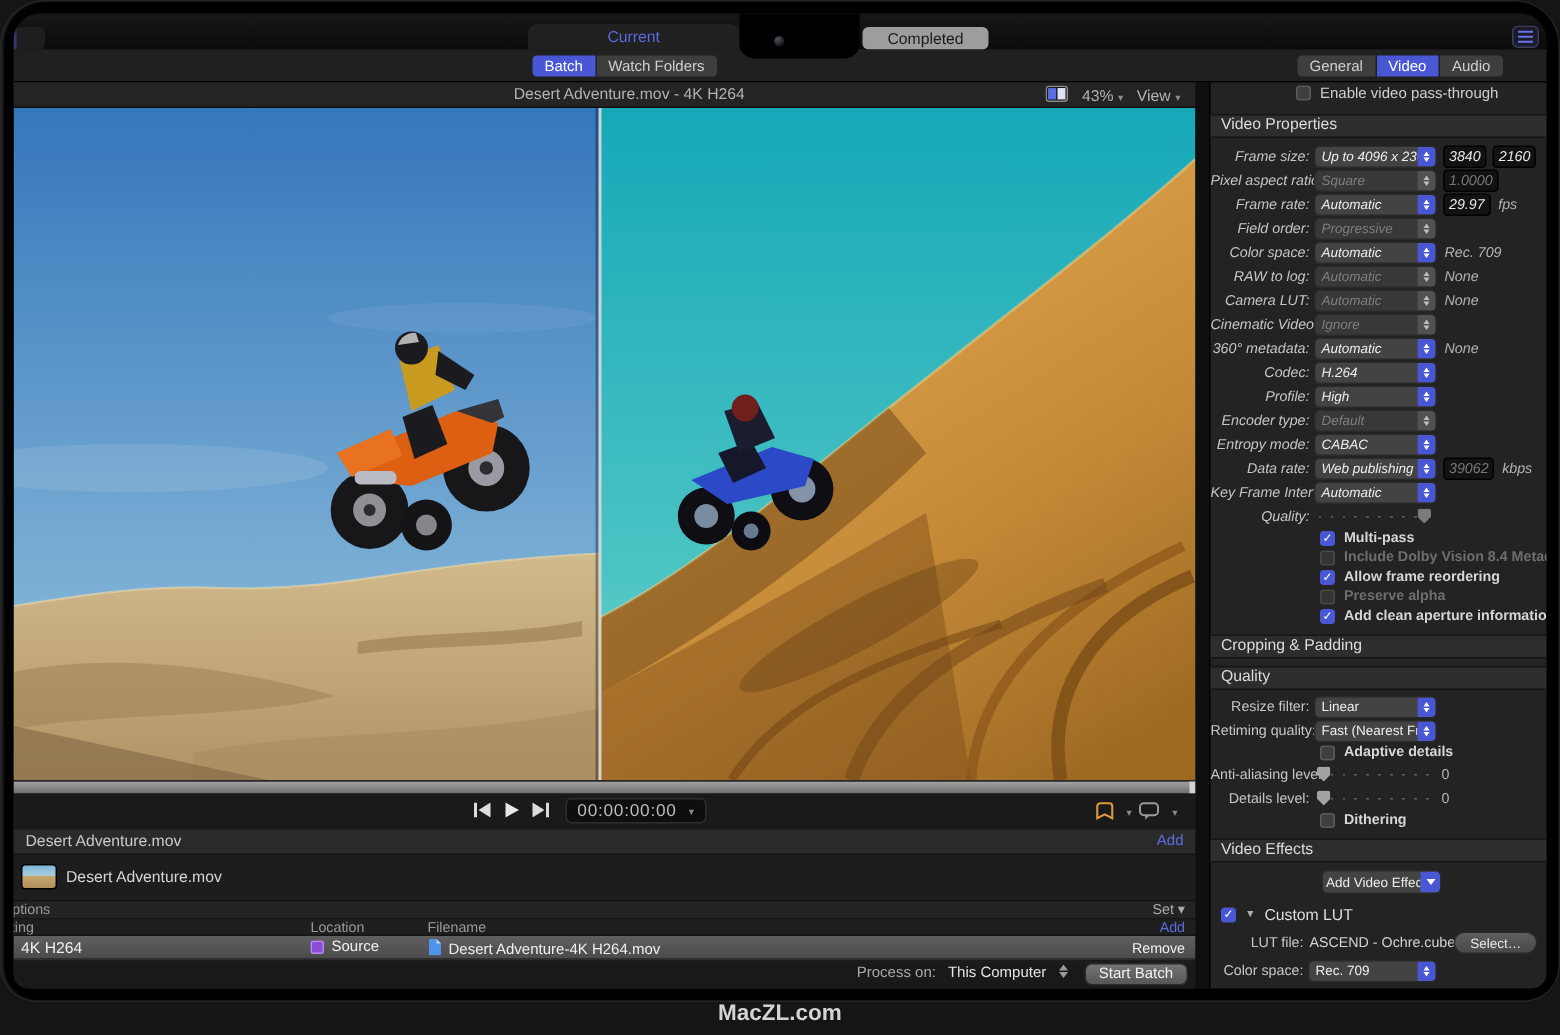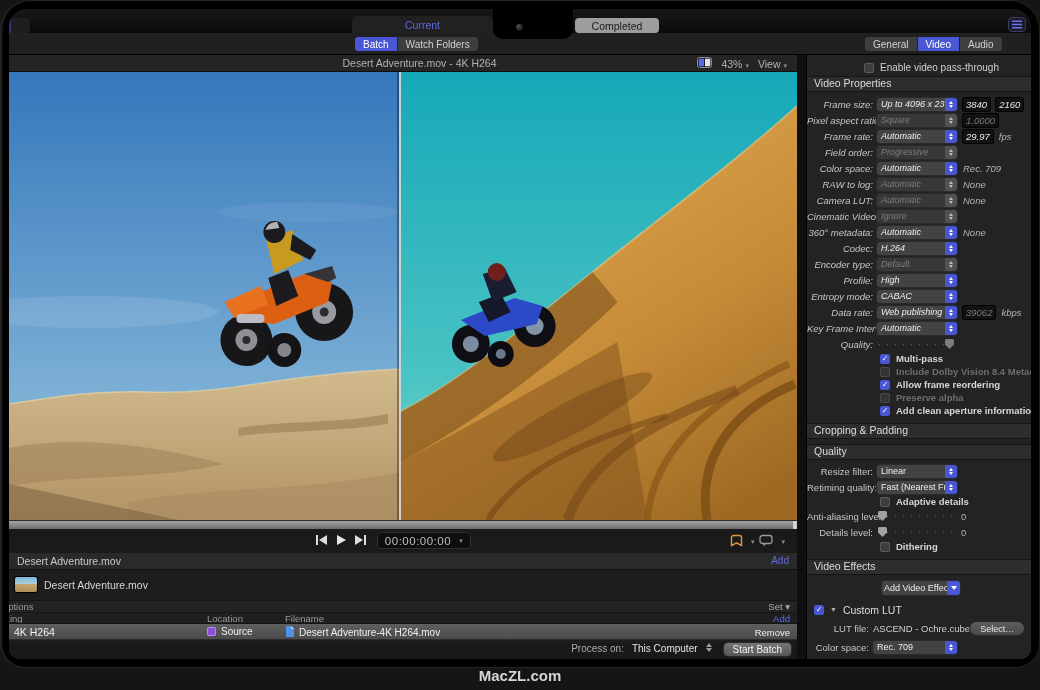--- a/index.html
+++ b/index.html
@@ -71,21 +71,21 @@
   .process-row{position:absolute;bottom:0;left:0;right:0;height:16px;background:#191919;display:flex;align-items:flex-start;justify-content:flex-end;gap:8px;padding-right:6px;}
   .proc-label{font-size:10px;color:#ababab;}
   .proc-value{font-size:10px;color:#e2e2e2;}
   .stepper{display:flex;flex-direction:column;align-items:center;gap:1px;margin-right:4px;}
   .tri-u{width:0;height:0;border-left:3px solid transparent;border-right:3px solid transparent;border-bottom:4px solid #9a9a9a;}
   .tri-d{width:0;height:0;border-left:3px solid transparent;border-right:3px solid transparent;border-top:4px solid #9a9a9a;}
   .start-btn{height:13px;padding:0 9px;background:linear-gradient(#747474,#565656);border-radius:4px;color:#f2f2f2;font-size:10px;display:flex;align-items:center;box-shadow:0 0 0 1px #2a2a2a;}
 
   
   .inspector{position:absolute;left:797px;top:46px;width:225px;height:604px;background:#232323;border-left:1px solid #000;color:#c8c8c8;}
-  .pass-row{height:16px;margin-top:2px;display:flex;align-items:flex-end;gap:6px;padding-left:57px;font-size:10px;color:#cfcfcf;}
+  .pass-row{height:16px;margin-top:2px;display:flex;align-items:flex-start;gap:6px;padding-left:57px;font-size:10px;color:#cfcfcf;}
   .sec-bar{height:16px;background:#2d2d2d;border-top:1px solid #151515;border-bottom:1px solid #151515;display:flex;padding-left:7px;color:#dcdcdc;font-size:10.5px;}
   .mt3{margin-top:3px;} .mt5{margin-top:5px;} .mt6{margin-top:6px;}
   .rows{padding-top:4px;display:flex;flex-direction:column;font-style:italic;}
   .qrows{padding-top:3px;display:flex;flex-direction:column;}
   .prow{height:16px;display:flex;align-items:center;}
   .plabel{width:70px;text-align:right;padding-right:4px;color:#c6c6c6;font-size:9.5px;white-space:nowrap;flex:none;}
   .popup{width:80px;height:13px;background:#434343;border-radius:3px;display:flex;overflow:hidden;box-shadow:0 0 0 1px #2a2a2a;flex:none;}
   .ptxt{flex:1;font-size:9px;color:#ededed;line-height:13px;padding-left:4px;white-space:nowrap;overflow:hidden;}
   .pcap{width:12px;background:#4a57d4;display:flex;flex-direction:column;align-items:center;justify-content:center;gap:1px;flex:none;}
   .pcap .cu{width:0;height:0;border-left:2.5px solid transparent;border-right:2.5px solid transparent;border-bottom:3px solid #fff;}
@@ -478,33 +478,33 @@
             <span class="plabel">Codec:</span>
             <span class="popup">
               <span class="ptxt">H.264</span>
               <span class="pcap">
                 <span class="cu"></span>
                 <span class="cd"></span>
               </span>
             </span>
           </div>
           <div class="prow">
+            <span class="plabel">Profile:</span>
+            <span class="popup">
+              <span class="ptxt">High</span>
+              <span class="pcap">
+                <span class="cu"></span>
+                <span class="cd"></span>
+              </span>
+            </span>
+          </div>
+          <div class="prow">
             <span class="plabel">Encoder type:</span>
             <span class="popup dis">
               <span class="ptxt">Default</span>
-              <span class="pcap">
-                <span class="cu"></span>
-                <span class="cd"></span>
-              </span>
-            </span>
-          </div>
-          <div class="prow">
-            <span class="plabel">Profile:</span>
-            <span class="popup">
-              <span class="ptxt">High</span>
               <span class="pcap">
                 <span class="cu"></span>
                 <span class="cd"></span>
               </span>
             </span>
           </div>
           <div class="prow">
             <span class="plabel">Entropy mode:</span>
             <span class="popup">
               <span class="ptxt">CABAC</span>

